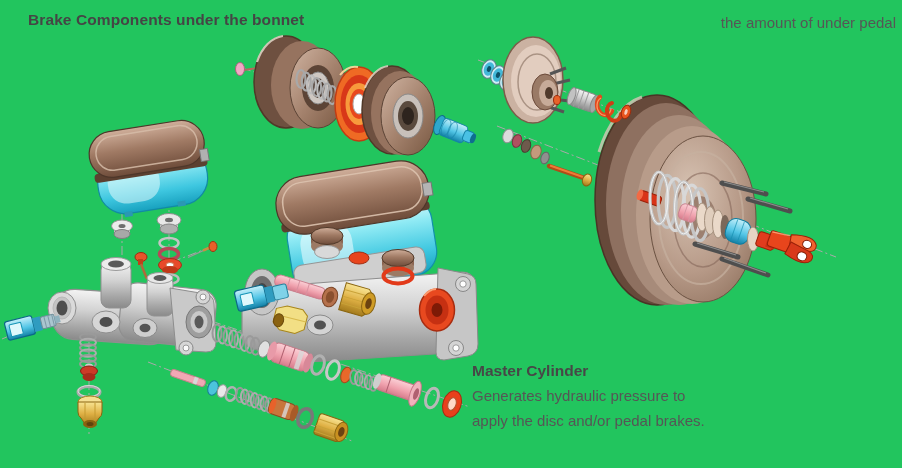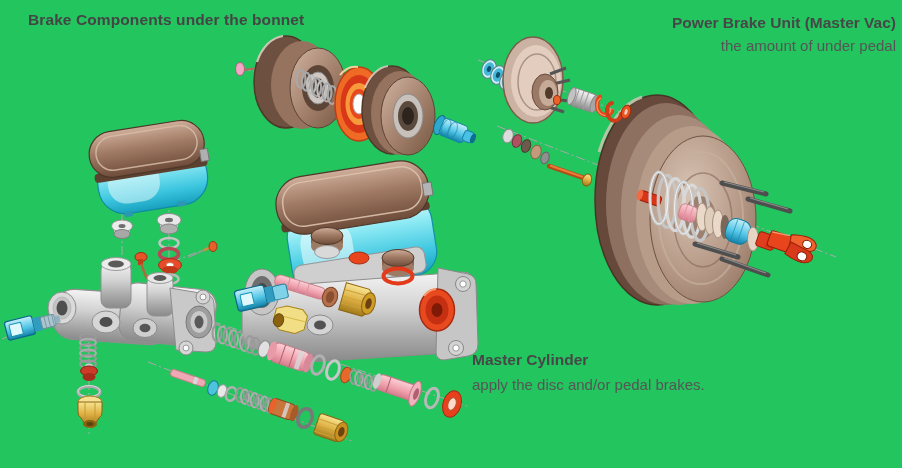--- a/index.html
+++ b/index.html
@@ -4,21 +4,21 @@
 <style>
   html,body{margin:0;padding:0;background:#ffffff;}
   body{width:902px;height:468px;font-family:"Liberation Sans",sans-serif;}
   .stage{position:relative;width:902px;height:468px;background:#22c55e;overflow:hidden;}
   .illu{position:absolute;left:0;top:0;}
   .page-title{position:absolute;left:28px;top:11px;font-size:15.5px;font-weight:bold;
               color:#454545;letter-spacing:.1px;white-space:nowrap;}
   .callout{position:absolute;font-size:15px;color:#565656;}
   .callout .c-title{font-weight:bold;font-size:15.5px;color:#474747;}
   .callout-pbu{top:11px;right:6px;text-align:right;line-height:23px;}
-  .callout-mc{left:472px;top:347px;text-align:left;line-height:25px;}
+  .callout-mc{left:472px;top:358px;text-align:left;line-height:25px;}
   .cl{stroke:#aaaaaa;stroke-width:1;fill:none;stroke-dasharray:9 3 2 3;}
 </style>
 </head>
 <body>
 
 <div class="stage">
 
 <svg class="illu" width="902" height="468" viewBox="0 0 902 468">
   <defs>
     <linearGradient id="gAl" x1="0" y1="0" x2="0" y2="1">
@@ -533,22 +533,22 @@
       <line x1="-14" y1="8" x2="12" y2="8" stroke="#c9a238"></line>
       <ellipse cx="12" cy="0" rx="6" ry="10" fill="#c89020" stroke="#8a6510"></ellipse>
       <ellipse cx="12" cy="0" rx="3" ry="5" fill="#6b4210"></ellipse>
     </g>
   </g>
 </svg>
 
 <div class="page-title">Brake Components under the bonnet</div>
 
 <div class="callout callout-pbu">
-  <div class="c-title">Power Brake Unit (Master Vac)</div>
   <div class="c-line">the amount of under pedal</div>
 </div>
 
 <div class="callout callout-mc">
   <div class="c-title">Master Cylinder</div>
+  <div class="c-line">Generates hydraulic pressure to</div>
   <div class="c-line">apply the disc and/or pedal brakes.</div>
 </div>
 
 </div>
 
 </body></html>

